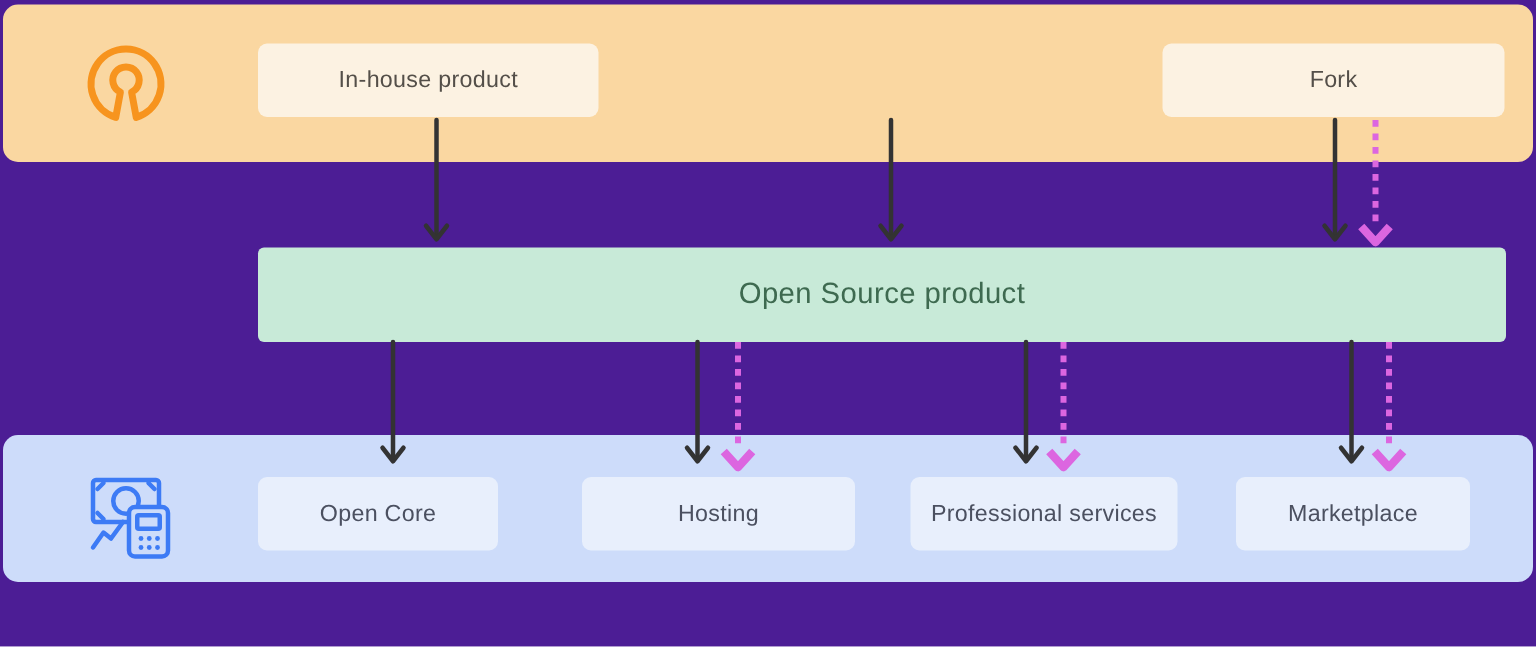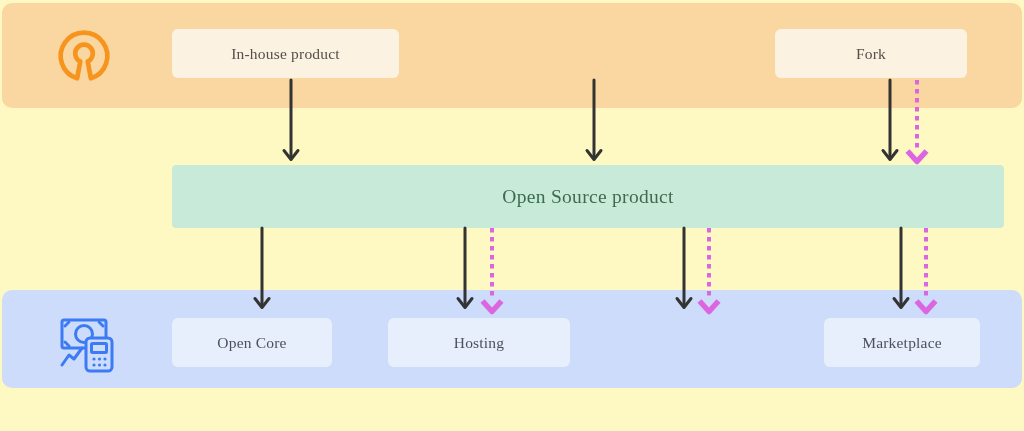--- a/index.html
+++ b/index.html
@@ -1,39 +1,39 @@
 <!DOCTYPE html>
 <html><head>
 <meta charset="utf-8">
 <style>
   html,body{margin:0;padding:0;background:#ffffff;}
   .canvas{
     position:relative;width:1024px;height:431px;overflow:hidden;
-    font-family:Liberation Serif, serif;background:#fef9c3;
+    font-family:Liberation Sans, sans-serif;background:#4c1d95;
   }
   .band{position:absolute;border-radius:10px;}
   .band-top{left:2px;top:3px;width:1020px;height:105px;background:#FAD7A1;}
   .band-bottom{left:2px;top:290px;width:1020px;height:98px;background:#CDDCFA;}
   .band-middle{
     position:absolute;left:172px;top:165px;width:832px;height:63px;
     background:#C8EAD8;border-radius:4px;display:flex;align-items:center;justify-content:center;
   }
   .band-middle .label{
     color:#3E6A50;font-size:19.5px;letter-spacing:.3px;text-align:right;
   }
   .node{
     position:absolute;height:49px;border-radius:6px;
     display:flex;align-items:center;justify-content:center;
     font-size:15.5px;letter-spacing:.2px;
   }
   .node-top{background:#FCF2E2;color:#544F49;top:29px;}
   .node-bottom{background:#E8EFFC;color:#4B5060;top:318px;}
   #nt0{left:172px;width:227px;}
   #nt1{left:479px;width:228px;}
-  #nt2{left:775px;width:192px;}
+  #nt2{left:775px;width:228px;}
   #nb0{left:172px;width:160px;}
   #nb1{left:388px;width:182px;}
   #nb2{left:607px;width:178px;}
   #nb3{left:824px;width:156px;}
   .icon-wrap{position:absolute;}
   #osi-icon{left:55px;top:27px;}
   #money-icon{left:58px;top:316px;}
   svg.arrows{position:absolute;left:0;top:0;pointer-events:none;}
   .legend{
     position:absolute;top:413px;right:4px;display:flex;align-items:center;gap:9px;height:15px;
@@ -93,20 +93,23 @@
   <div class="band-middle">
     <span class="label">Open Source product</span>
   </div>
 
   <div class="node node-bottom" id="nb0">
     <span>Open Core</span>
   </div>
   <div class="node node-bottom" id="nb1">
     <span>Hosting</span>
   </div>
+  <div class="node node-bottom" id="nb2">
+    <span>Professional services</span>
+  </div>
   <div class="node node-bottom" id="nb3">
     <span>Marketplace</span>
   </div>
 
   <svg class="arrows" width="1024" height="431" viewBox="0 0 1024 431">
     <g stroke="#333333" stroke-width="3" fill="none" stroke-linecap="round" stroke-linejoin="round">
 
       <path d="M291 80 V157"></path>
         <path d="M284 150.5 L291 159.5 L298 150.5"></path>
       <path d="M594 80 V157"></path>

